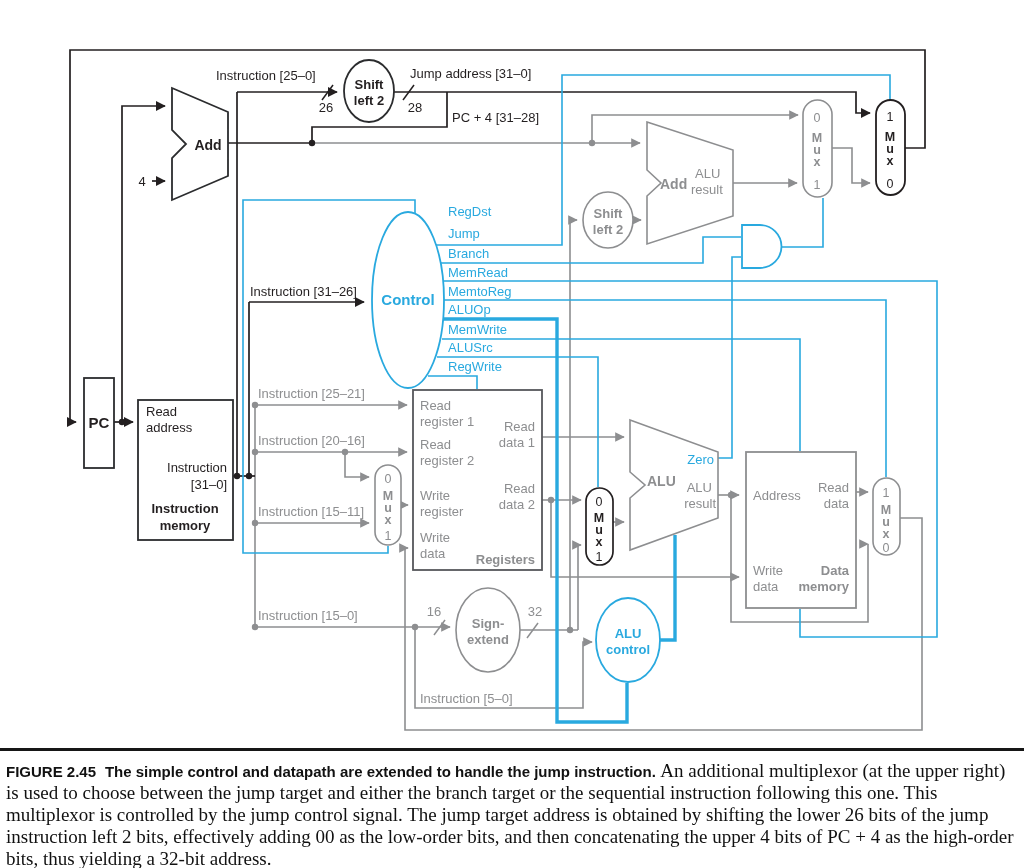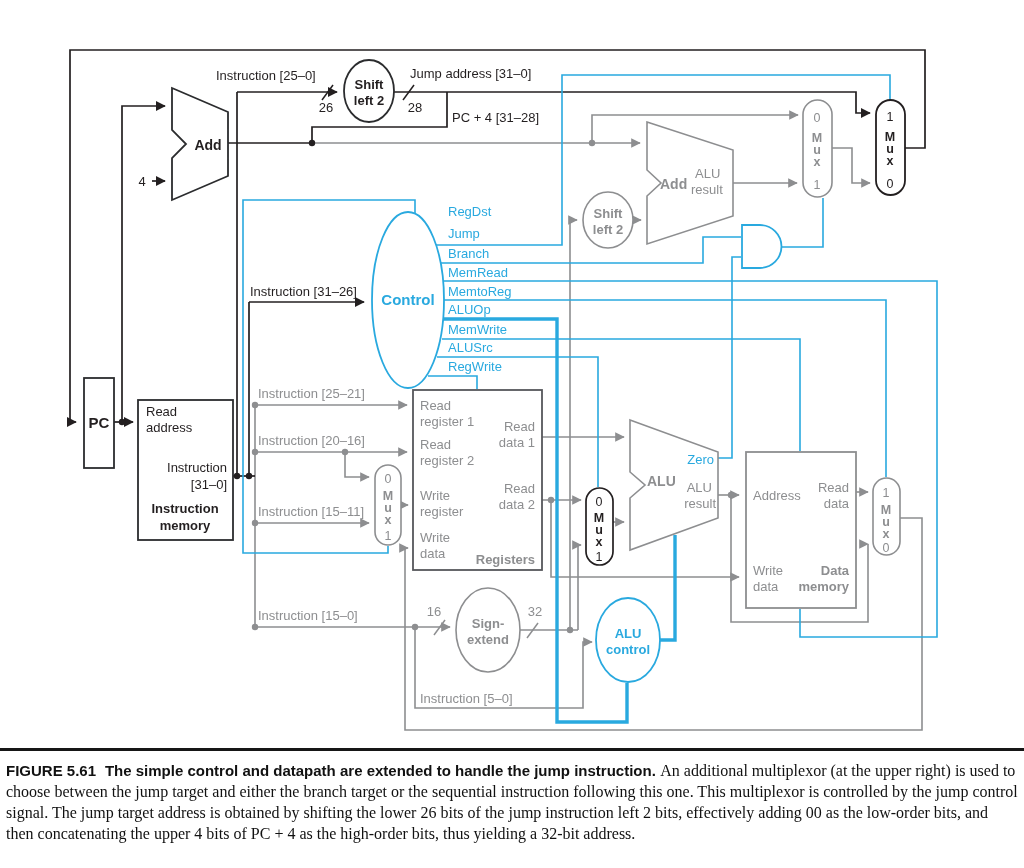--- a/index.html
+++ b/index.html
@@ -8,21 +8,21 @@
   svg text{font-family:"Liberation Sans",sans-serif;}
   .t13{font-size:13px;} .t14b{font-size:14px;font-weight:bold;}
   .t13b{font-size:13px;font-weight:bold;} .t15b{font-size:15px;font-weight:bold;}
   .blk{fill:#231f20;} .gry{fill:#8d8e90;} .blu{fill:#29a9df;}
   .muxl{font-size:12.5px;font-weight:bold;}
   .muxn{font-size:12.5px;}
   .caption{position:absolute;left:0;top:748px;width:1012px;border-top:3px solid #161616;
            padding:9px 6px 0 6px;color:#111;}
   .cap-fig{font-weight:bold;font-size:15px;font-family:"Liberation Sans",sans-serif;}
   .cap-title{font-weight:bold;font-size:15px;font-family:Liberation Sans, sans-serif;}
-  .cap-body{font-size:16px;font-family:"Liberation Serif",serif;}
+  .cap-body{font-size:19px;font-family:"Liberation Serif",serif;}
   .caption p{margin:0;line-height:21px;text-align:left;}
 </style>
 </head>
 <body>
 
 <div class="page">
 <svg width="1024" height="748" viewBox="0 0 1024 748">
   <defs>
     <marker id="ab" markerWidth="8" markerHeight="8" refX="5.5" refY="3" orient="auto">
       <path d="M0,0 L6,3 L0,6 Z" fill="#231f20"></path>
@@ -285,17 +285,17 @@
     <text class="t13 blu" x="448" y="296">MemtoReg</text>
     <text class="t13 blu" x="448" y="314">ALUOp</text>
     <text class="t13 blu" x="448" y="334">MemWrite</text>
     <text class="t13 blu" x="448" y="352">ALUSrc</text>
     <text class="t13 blu" x="448" y="371">RegWrite</text>
   </g>
 </svg>
 
 <div class="caption">
   <p>
-    <span class="cap-fig">FIGURE 5.61</span>&nbsp;&nbsp;<span class="cap-title">The simple control and datapath are extended to handle the jump instruction.</span>
+    <span class="cap-fig">FIGURE 2.45</span>&nbsp;&nbsp;<span class="cap-title">The simple control and datapath are extended to handle the jump instruction.</span>
     <span class="cap-body">An additional multiplexor (at the upper right) is used to choose between the jump target and either the branch target or the sequential instruction following this one. This multiplexor is controlled by the jump control signal. The jump target address is obtained by shifting the lower 26 bits of the jump instruction left 2 bits, effectively adding 00 as the low-order bits, and then concatenating the upper 4 bits of PC + 4 as the high-order bits, thus yielding a 32-bit address.</span>
   </p>
 </div>
 </div>
 
 </body></html>

